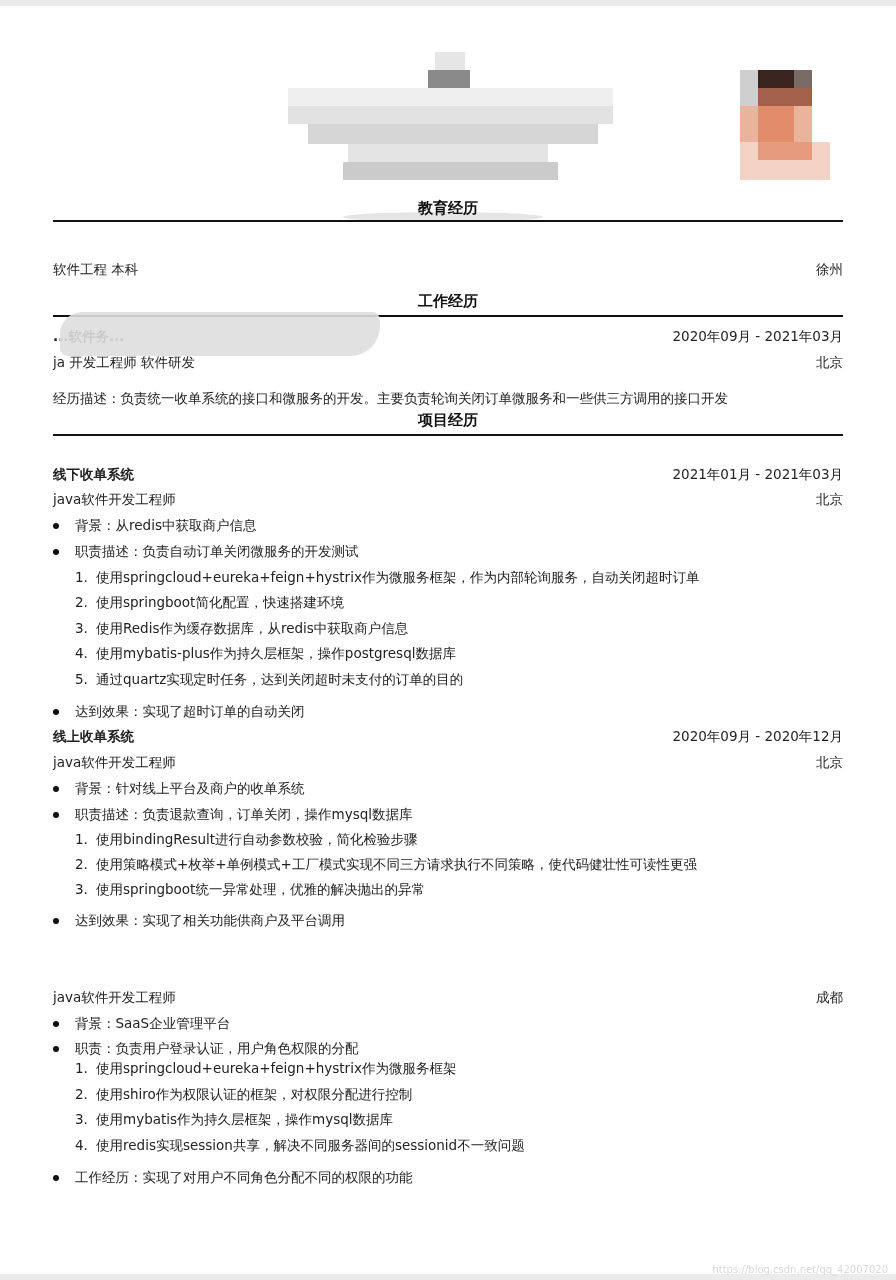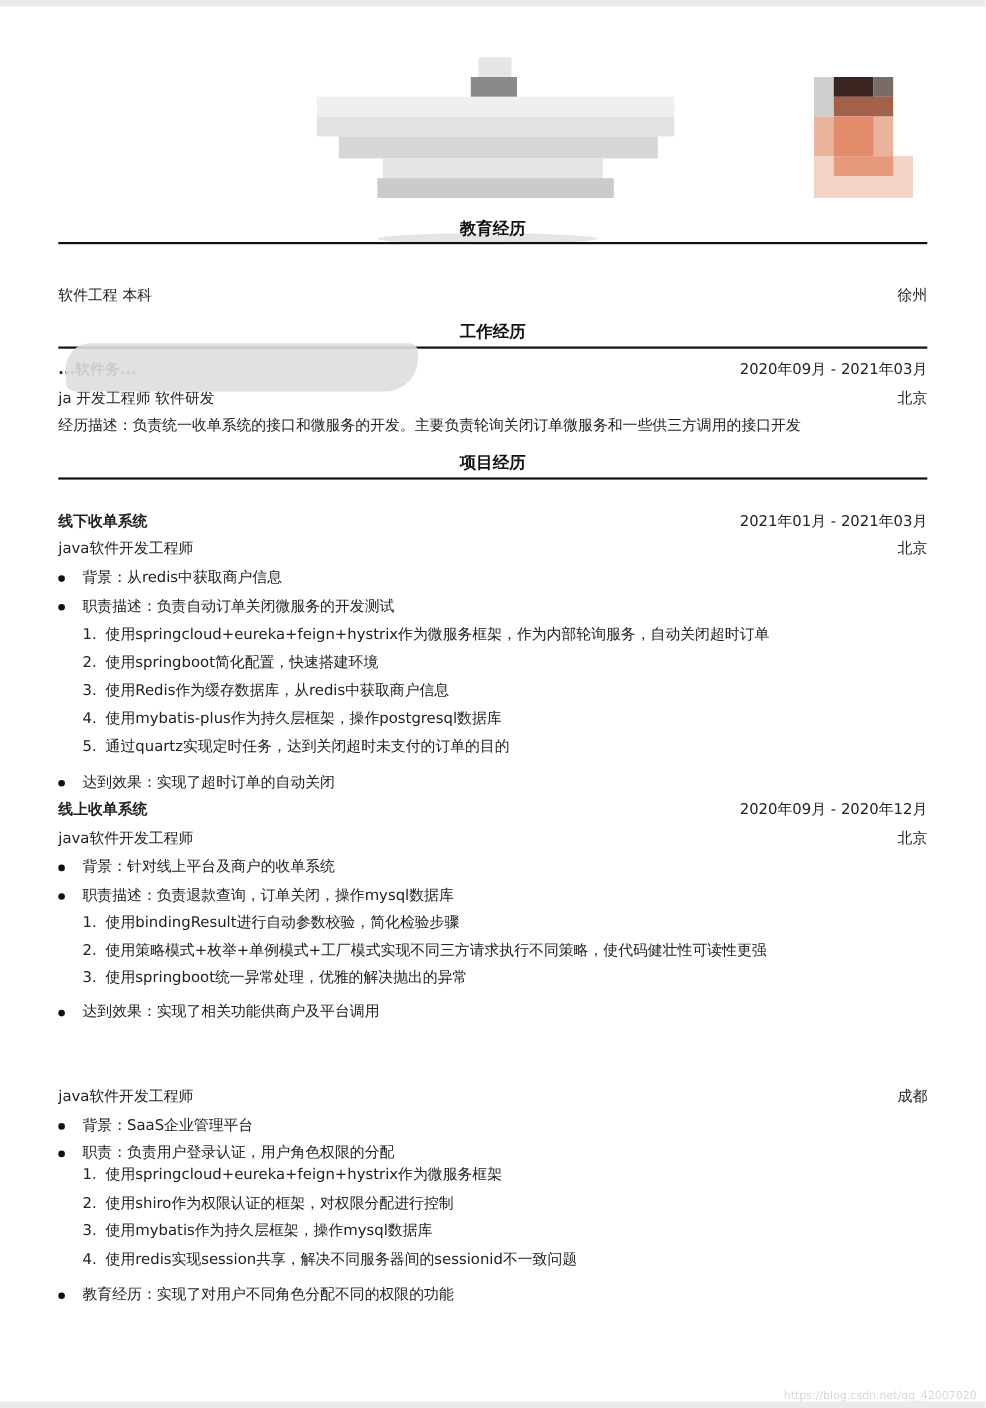--- a/index.html
+++ b/index.html
@@ -92,21 +92,21 @@
   <div class="sec" style="top:286px">工作经历</div>
   <div class="sec-line" style="top:309px"></div>
   <div class="row" style="top:319px">
     <span class="l b">...软件务...</span>
     <span class="r">2020年09月  - 2021年03月</span>
   </div>
   <div class="row" style="top:345px">
     <span class="l">ja  开发工程师 软件研发</span>
     <span class="r">北京</span>
   </div>
-  <div class="row" style="top:370px">
+  <div class="row" style="top:381px">
     <span class="l">经历描述：负责统一收单系统的接口和微服务的开发。主要负责轮询关闭订单微服务和一些供三方调用的接口开发</span>
   </div>
 
   <div class="smear" style="left:60px;top:306px;width:320px;height:44px;border-radius:22px 8px 30px 8px;background:#dedede;"></div>
 
   <div class="sec" style="top:405px">项目经历</div>
   <div class="sec-line" style="top:428px"></div>
 
   <div class="row" style="top:457px">
     <span class="l b">线下收单系统</span>
@@ -205,17 +205,17 @@
   <div class="num" style="top:1102px">
       <span class="n">3.</span>
       <span class="t">使用mybatis作为持久层框架，操作mysql数据库</span>
     </div>
   <div class="num" style="top:1128px">
       <span class="n">4.</span>
       <span class="t">使用redis实现session共享，解决不同服务器间的sessionid不一致问题</span>
     </div>
   <div class="bullet" style="top:1160px">
       <span class="dot"></span>
-      <span class="txt">教育经历：实现了对用户不同角色分配不同的权限的功能</span>
+      <span class="txt">工作经历：实现了对用户不同角色分配不同的权限的功能</span>
     </div>
 
   <div class="watermark">https://blog.csdn.net/qq_42007020</div>
 </div>
 
 </body></html>

